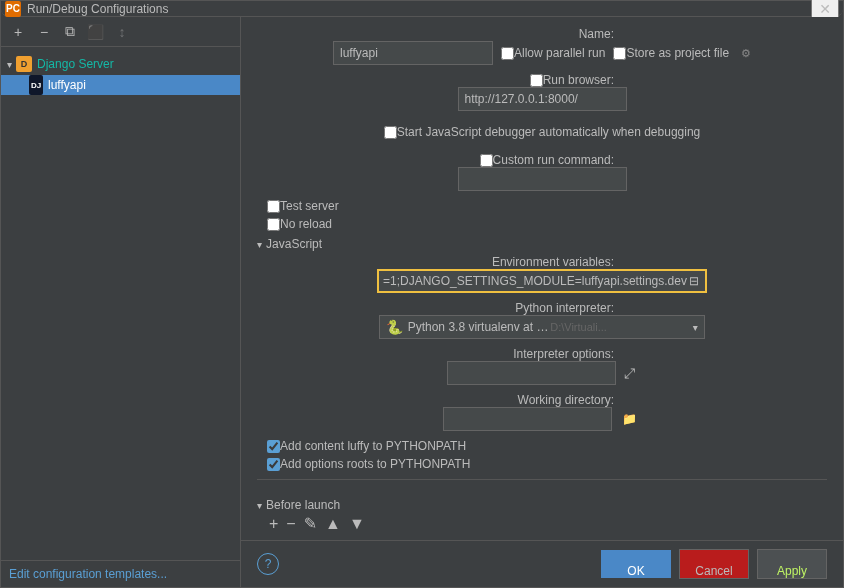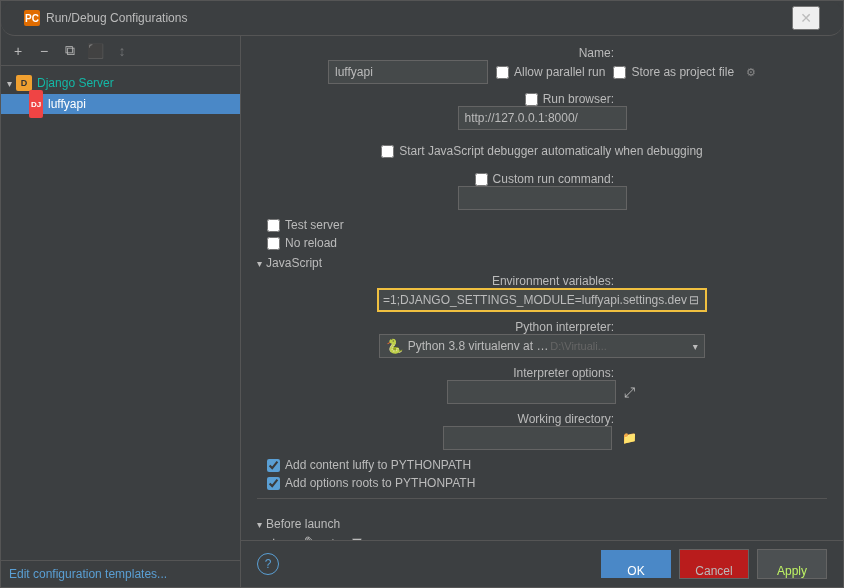--- a/index.html
+++ b/index.html
@@ -21,22 +21,22 @@
       border: 1px solid #555;
       display: flex;
       flex-direction: column;
       color: #bbbbbb;
     }
     .title-bar {
       background: #3c3f41;
       border-bottom: 1px solid #555;
       display: flex;
       align-items: center;
-      padding: 4px 23px;
-      height: 35px;
+      padding: 4px 4px;
+      height: 16px;
       border-radius: 14px;
     }
     .title-bar-icon {
       width: 16px;
       height: 16px;
       background: #e06c00;
       border-radius: 2px;
       margin-right: 6px;
       display: flex;
       align-items: center;
@@ -137,22 +137,22 @@
     .tree-item-icon {
       width: 14px;
       height: 14px;
       margin-right: 5px;
       display: flex;
       align-items: center;
       justify-content: center;
     }
     .django-icon {
       width: 14px;
-      height: 28px;
-      background: #ef4444;
+      height: 20px;
+      background: #0f172a;
       border-radius: 2px;
       font-size: 8px;
       display: flex;
       align-items: center;
       justify-content: center;
       color: white;
       font-weight: bold;
     }
     .tree-item-label {
       color: #bbbbbb;
@@ -214,21 +214,20 @@
     }
     .name-input {
       width: 160px;
     }
     .full-input {
       flex: 1;
     }
     .checkbox-wrapper {
       display: flex;
       align-items: center;
-      gap: 5px;
       cursor: pointer;
     }
     .checkbox-wrapper input[type=checkbox] {
       width: 13px;
       height: 13px;
       cursor: pointer;
       accent-color: #5a9fd4;
     }
     .checkbox-label {
       color: #bbbbbb;

